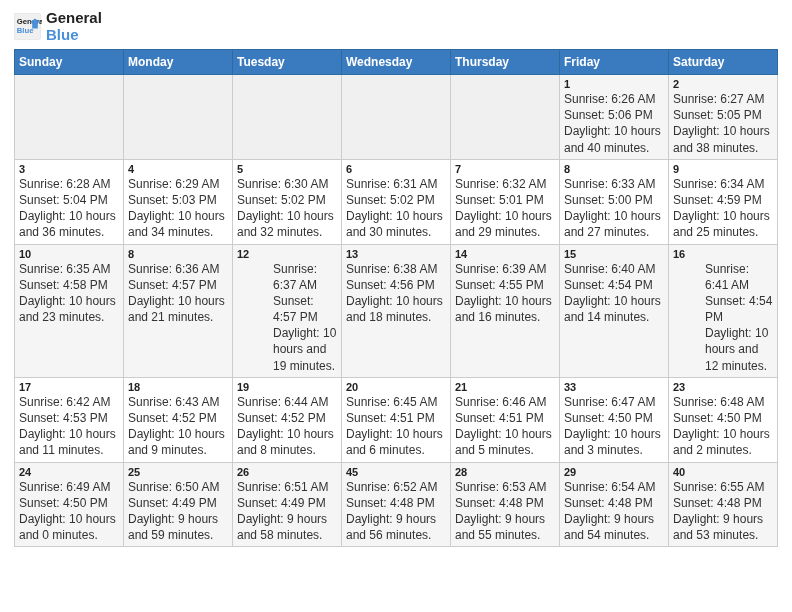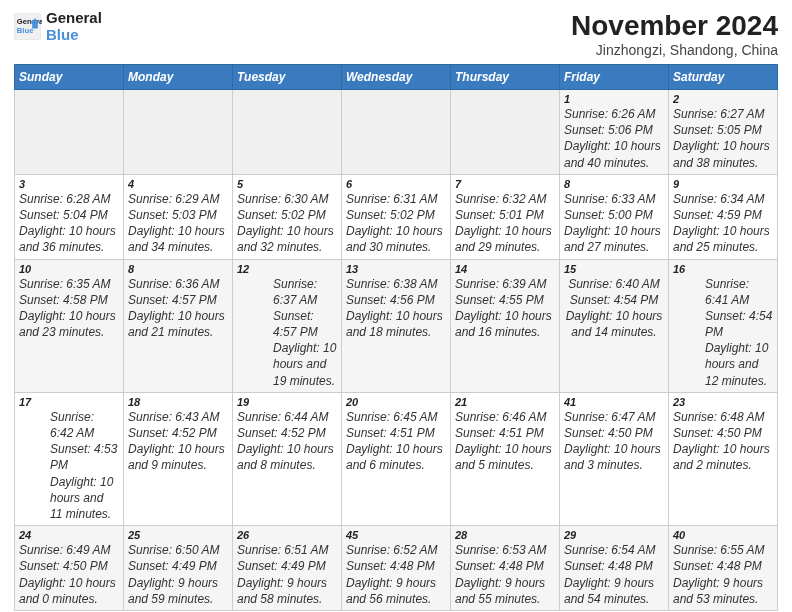--- a/index.html
+++ b/index.html
@@ -39,21 +39,20 @@
     }
     .title-block h2 {
       font-size: 14px;
       color: #444;
       font-weight: normal;
     }
     table {
       width: 100%;
       border-collapse: collapse;
       table-layout: fixed;
-      font-style: italic;
     }
     thead tr th {
       background: #3a7abf;
       color: #fff;
       font-size: 12px;
       font-weight: bold;
       padding: 5px 4px;
       text-align: left;
       border: 1px solid #2d6aa0;
     }
@@ -97,24 +96,20 @@
         <rect x="0" y="0" width="38" height="38" rx="3" fill="#f0f0f0" stroke="#ccc" stroke-width="0.5"></rect>
         <text x="4" y="16" font-size="11" font-weight="bold" fill="#222">General</text>
         <text x="4" y="29" font-size="11" font-weight="bold" fill="#4a90d9">Blue</text>
         <polygon points="30,8 38,14 34,14 34,22 26,22 26,14 22,14" fill="#4a90d9"></polygon>
       </svg>
       <div style="display:flex;flex-direction:column;line-height:1.1;">
         <span style="font-size:15px;font-weight:bold;color:#222;">General</span>
         <span style="font-size:15px;font-weight:bold;color:#4a90d9;">Blue</span>
       </div>
     </div>
-    <div class="title-block">
-      <h1>November 2024</h1>
-      <h2>Jinzhongzi, Shandong, China</h2>
-    </div>
   </div>
 
   <table>
     <thead>
       <tr>
       <th>Sunday</th>
           <th>Monday</th>
           <th>Tuesday</th>
           <th>Wednesday</th>
           <th>Thursday</th>
@@ -212,35 +207,35 @@
 Daylight: 10 hours and 18 minutes.</div>
           </td>
           <td>
             <span class="day-num">14</span>
             <div class="day-info" style="white-space: pre-line;">Sunrise: 6:39 AM
 Sunset: 4:55 PM
 Daylight: 10 hours and 16 minutes.</div>
           </td>
           <td>
             <span class="day-num">15</span>
-            <div class="day-info" style="white-space: pre-line; text-align: center;">Sunrise: 6:40 AM
+            <div class="day-info" style="white-space: pre-line;">Sunrise: 6:40 AM
 Sunset: 4:54 PM
 Daylight: 10 hours and 14 minutes.</div>
           </td>
           <td>
             <span class="day-num">16</span>
             <div class="day-info" style="white-space: pre-line; margin-left: 32px;">Sunrise: 6:41 AM
 Sunset: 4:54 PM
 Daylight: 10 hours and 12 minutes.</div>
           </td>
         </tr>
         <tr>
           <td>
             <span class="day-num">17</span>
-            <div class="day-info" style="white-space: pre-line; margin-left: 31px;">Sunrise: 6:42 AM
+            <div class="day-info" style="white-space: pre-line;">Sunrise: 6:42 AM
 Sunset: 4:53 PM
 Daylight: 10 hours and 11 minutes.</div>
           </td>
           <td>
             <span class="day-num">18</span>
             <div class="day-info" style="white-space: pre-line;">Sunrise: 6:43 AM
 Sunset: 4:52 PM
 Daylight: 10 hours and 9 minutes.</div>
           </td>
           <td>
@@ -255,21 +250,21 @@
 Sunset: 4:51 PM
 Daylight: 10 hours and 6 minutes.</div>
           </td>
           <td>
             <span class="day-num">21</span>
             <div class="day-info" style="white-space: pre-line;">Sunrise: 6:46 AM
 Sunset: 4:51 PM
 Daylight: 10 hours and 5 minutes.</div>
           </td>
           <td>
-            <span class="day-num">41</span>
+            <span class="day-num">33</span>
             <div class="day-info" style="white-space: pre-line;">Sunrise: 6:47 AM
 Sunset: 4:50 PM
 Daylight: 10 hours and 3 minutes.</div>
           </td>
           <td>
             <span class="day-num">23</span>
             <div class="day-info" style="white-space: pre-line;">Sunrise: 6:48 AM
 Sunset: 4:50 PM
 Daylight: 10 hours and 2 minutes.</div>
           </td>

